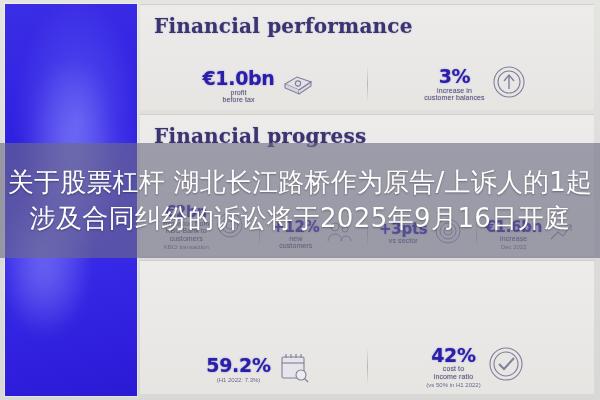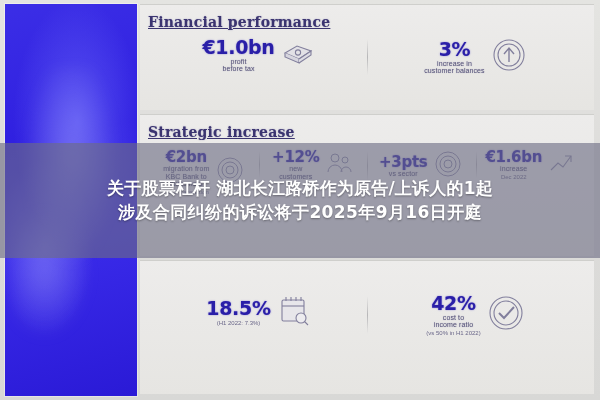--- a/index.html
+++ b/index.html
@@ -47,36 +47,35 @@
     left: 140px; right: 6px;
     background: linear-gradient(180deg,#edeceb 0%, #e6e5e2 100%);
     border-top: 1px solid #cfcfcc;
   }
   #card-financial { top: 4px;   height: 106px; }
   #card-strategic { top: 114px; height: 142px; }
   #card-targets   { top: 260px; height: 134px; }
 
   .card-title {
     position: absolute;
-    left: 8px; top: 9px;
+    left: 14px; top: 9px;
     font-family: "DejaVu Serif", serif;
     font-weight: 700;
-    font-size: 14px;
+    font-size: 20px;
     letter-spacing: .2px;
     color: #3b3470;
     text-shadow: 0 0 1.4px rgba(90,85,150,.55);
     filter: blur(.35px);
-    text-decoration: underline;
   }
 
   .metrics {
     position: absolute;
     left: 10px; right: 10px; top: 32px; bottom: 6px;
     display: flex;
-    align-items: flex-start;
+    align-items: flex-end;
   }
   .metric {
     flex: 1 1 0;
     display: flex;
     align-items: center;
     justify-content: center;
     gap: 6px;
     position: relative;
     padding: 0 4px;
   }
@@ -134,22 +133,22 @@
     background: rgba(108,108,130,.62);
     display: flex;
     flex-direction: column;
     align-items: center;
     justify-content: center;
     gap: 2px;
   }
   .headline-line {
     color: #ffffff;
     font-family: "DejaVu Sans", sans-serif;
-    font-weight: 700;
-    font-size: 17px;
+    font-weight: 400;
+    font-size: 26px;
     line-height: 1.28;
     letter-spacing: .4px;
     white-space: nowrap;
     text-shadow: 0 1px 2px rgba(0,0,0,.35);
   }
   .headline-line.l1 { letter-spacing: .2px; }
 </style>
 </head>
 <body>
 
@@ -197,21 +196,21 @@
               <path d="M18 25 L18 12 M13 17 L18 11 L23 17" stroke-width="1.4"></path>
             </g>
           </svg>
         </span>
       </div>
 
     </div>
   </div>
 
   <div class="card" id="card-strategic">
-    <div class="card-title">Strategic increase</div>
+    <div class="card-title">Financial progress</div>
     <div class="metrics">
 
       <div class="metric">
         <div class="metric-text">
           <div class="metric-big small">€2bn</div>
           <div class="metric-sub">migration from</div>
           <div class="metric-sub">KBC Bank to</div>
           <div class="metric-sub">customers</div>
           <div class="metric-note">KBCI transaction</div>
         </div>
@@ -278,21 +277,21 @@
 
     </div>
   </div>
 
   <div class="card" id="card-targets">
     <div class="metrics">
 
 
       <div class="metric">
         <div class="metric-text">
-          <div class="metric-big">18.5%</div>
+          <div class="metric-big">59.2%</div>
           <div class="metric-note">(H1 2022: 7.3%)</div>
         </div>
         <span class="metric-icon">
           <svg width="34" height="34" viewBox="0 0 34 34">
             <g fill="none" stroke="#5a5780" stroke-width="1.1">
               <rect x="5" y="7" width="22" height="21" rx="1.5" fill="#e6e5ec"></rect>
               <path d="M5 13 L27 13"></path>
               <path d="M9 4 L9 8 M14 4 L14 8 M19 4 L19 8 M24 4 L24 8"></path>
               <circle cx="24" cy="25" r="5" fill="#efeef3"></circle>
               <path d="M27.5 28.5 L31 32"></path>

